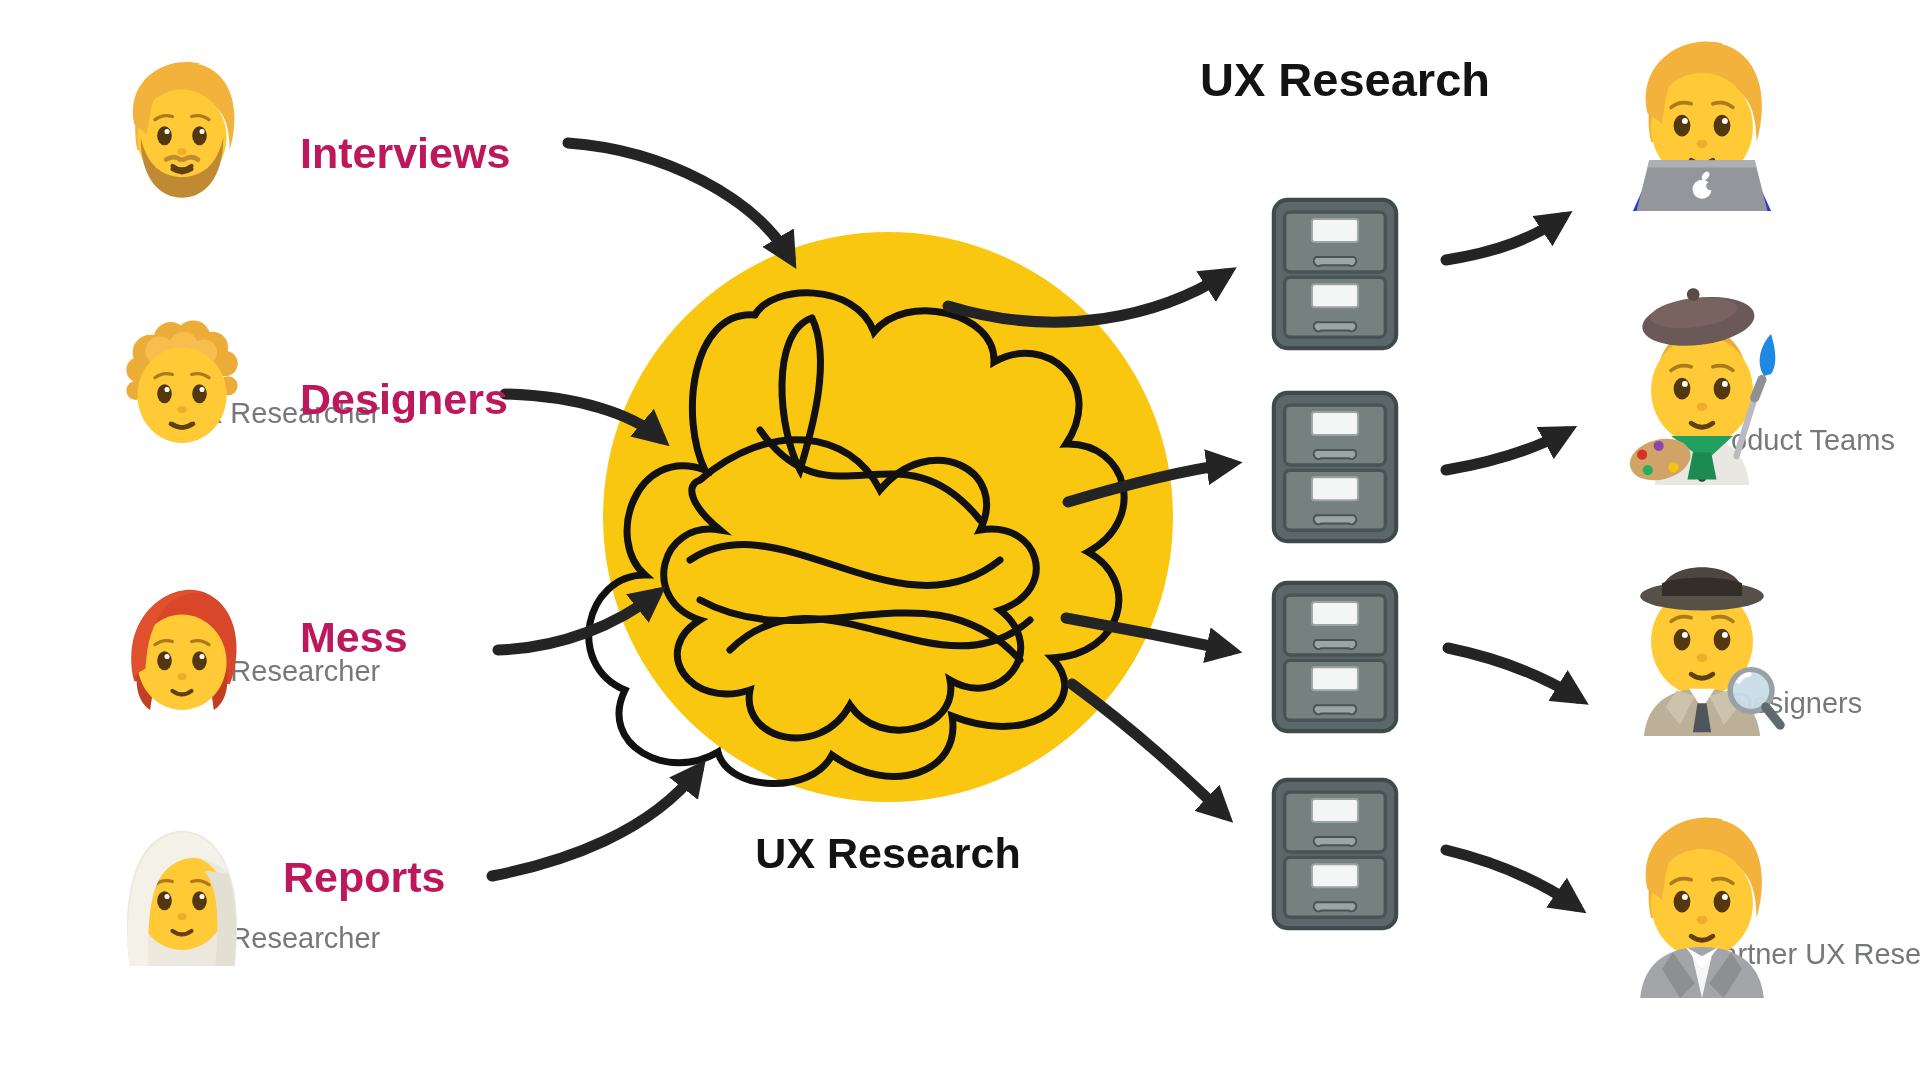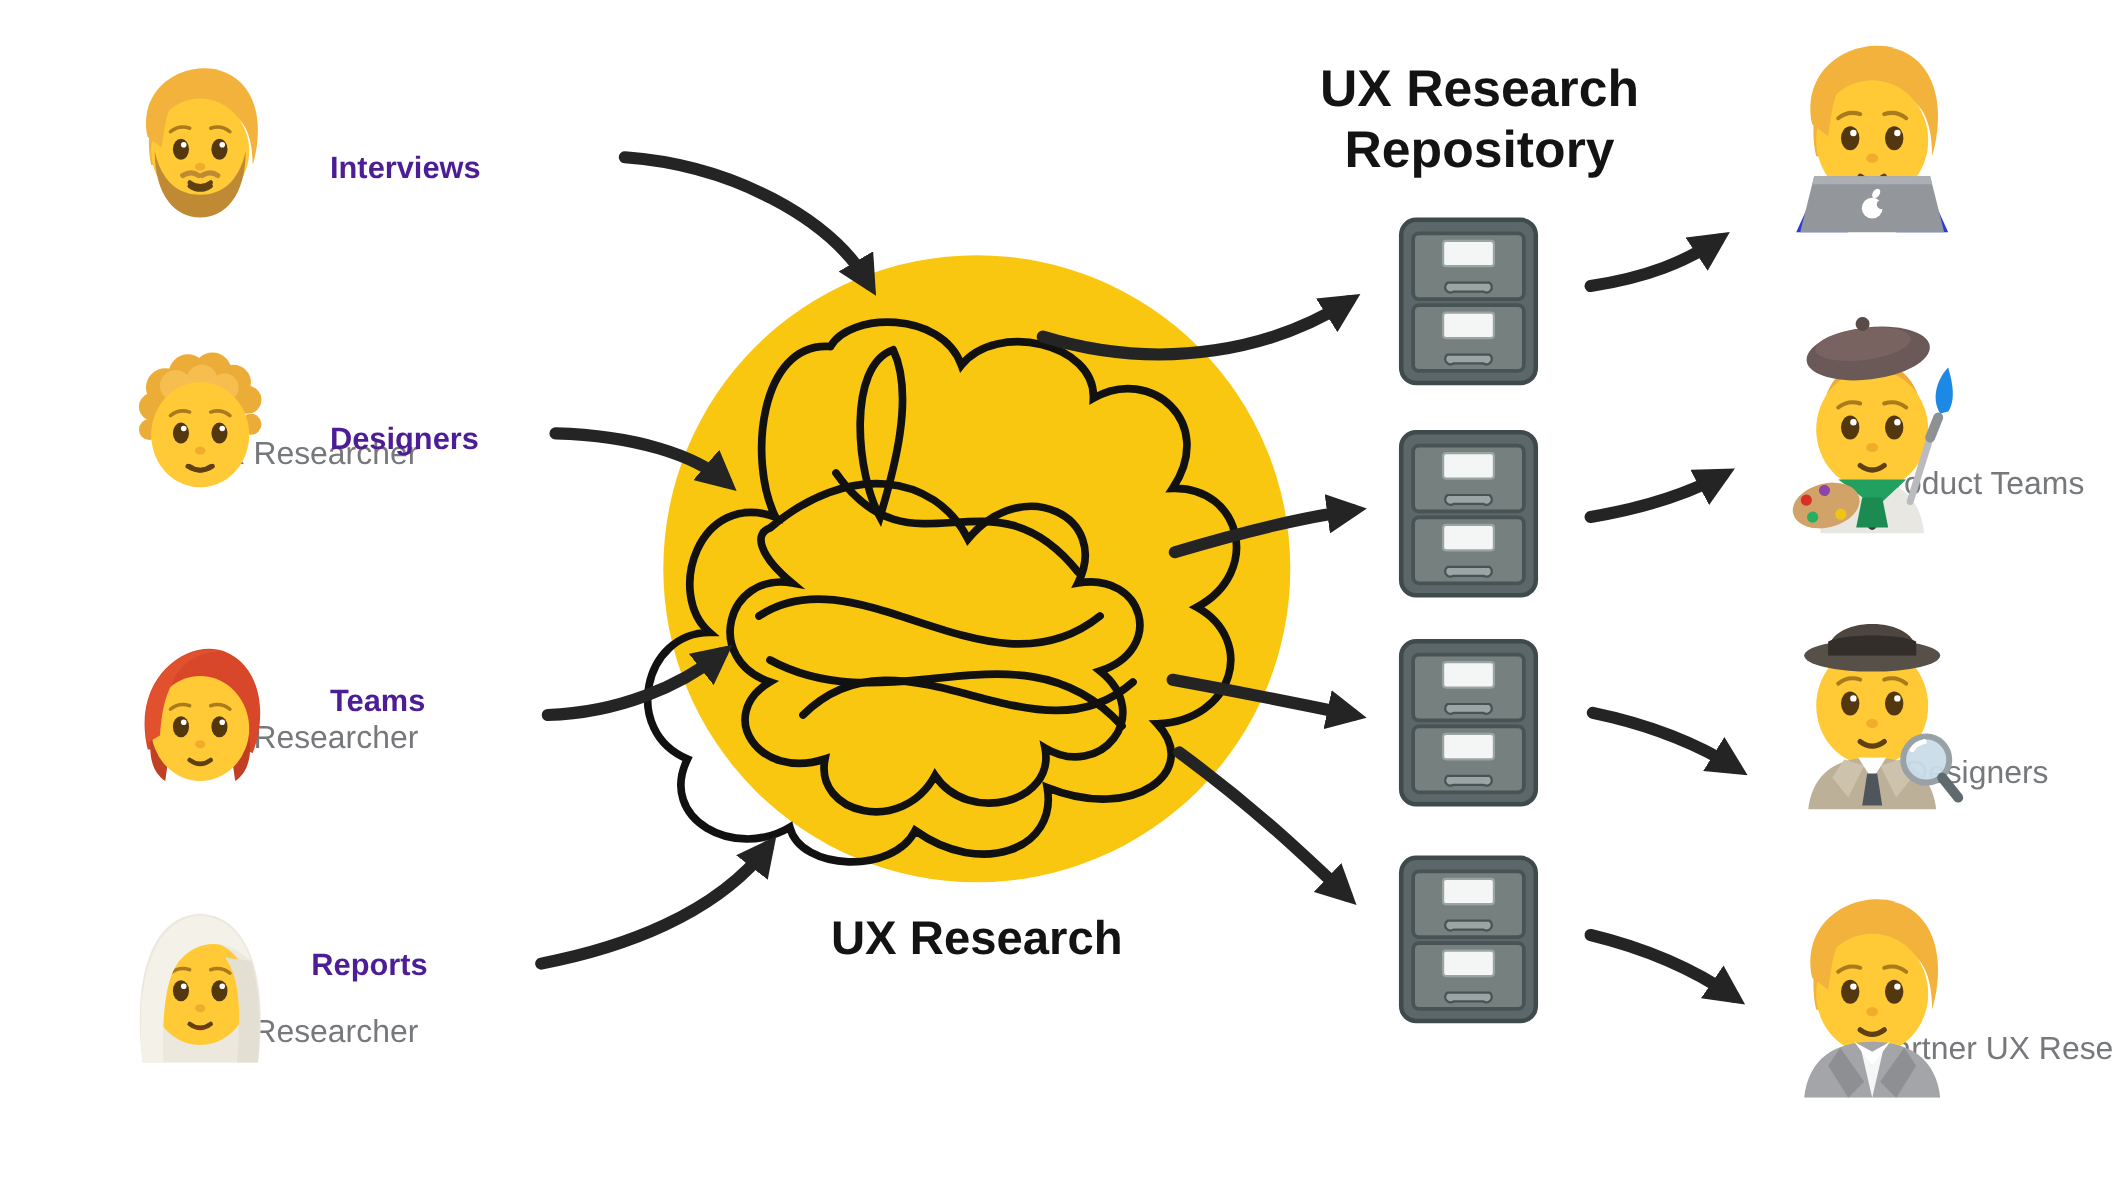--- a/index.html
+++ b/index.html
@@ -12,21 +12,21 @@
     border-radius:50%;background:#FAC710;
   }
   svg.overlay{position:absolute;left:0;top:0;width:1920px;height:1080px;pointer-events:none;}
   .person{position:absolute;text-align:center;}
   .person svg{display:block;margin:0 auto;}
   .role-label,.dest-label{
     position:absolute;transform:translateX(-50%);
     font-size:29px;color:#76787B;white-space:nowrap;text-align:center;font-weight:400;
   }
   .flow-label{
-    position:absolute;font-size:28px;line-height:44px;font-weight:700;color:#4c1d95;white-space:nowrap;
+    position:absolute;font-size:43px;line-height:44px;font-weight:700;color:#be185d;white-space:nowrap;
   }
   .center-title{
     position:absolute;left:888px;top:828px;transform:translateX(-50%);
     text-align:center;font-size:43px;line-height:51px;font-weight:700;color:#131313;white-space:nowrap;
   }
   .repo-title{
     position:absolute;left:1345px;top:52px;transform:translateX(-50%);
     text-align:center;font-size:47px;line-height:56px;font-weight:700;color:#131313;white-space:nowrap;
   }
   .cabinet{position:absolute;width:136px;height:160px;}
@@ -144,30 +144,29 @@
       <use href="#face-base"></use>
       <path d="M43 76 q7 5 14 0 q-7 6.5 -14 0 z" fill="#8E3A24"></path>
       <path d="M17 98 C13 52 22 16 50 14 C64 15 74 24 79 40 C64 26 48 28 38 40 C30 50 28 72 29 98 Z" fill="#F4F1E9"></path>
       <path d="M79 40 C84 56 85 76 83 98 L71 98 C74 66 72 48 64 38 Z" fill="#E4DFD3"></path>
     </svg>
 
   </div>
 
   <div class="flow-label" style="left:300px;top:131px;">Interviews</div>
   <div class="flow-label" style="left:300px;top:377px;">Designers</div>
-  <div class="flow-label" style="left:300px;top:615px;">Teams</div>
+  <div class="flow-label" style="left:300px;top:615px;">Mess</div>
   <div class="flow-label" style="left:283px;top:855px;">Reports</div>
 
   <div class="center-title">
     <div>UX Research</div>
   </div>
 
   <div class="repo-title">
     <div>UX Research</div>
-    <div>Repository</div>
   </div>
 
   <svg class="cabinet" style="left:1267px;top:194px;" viewBox="0 0 100 115">
       <use href="#cabinet"></use>
     </svg>
   <svg class="cabinet" style="left:1267px;top:387px;" viewBox="0 0 100 115">
       <use href="#cabinet"></use>
     </svg>
   <svg class="cabinet" style="left:1267px;top:577px;" viewBox="0 0 100 115">
       <use href="#cabinet"></use>

